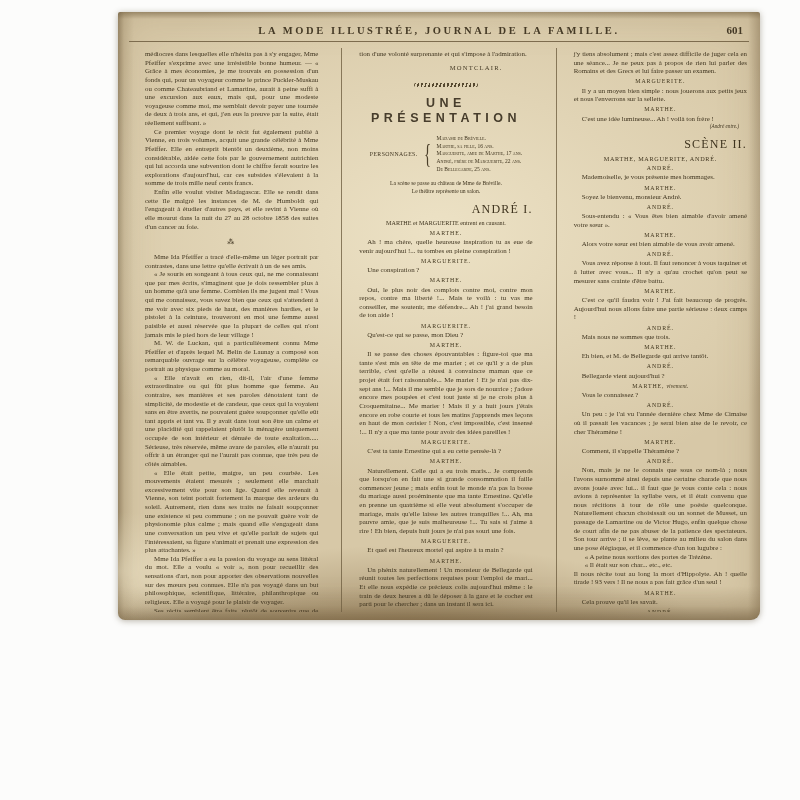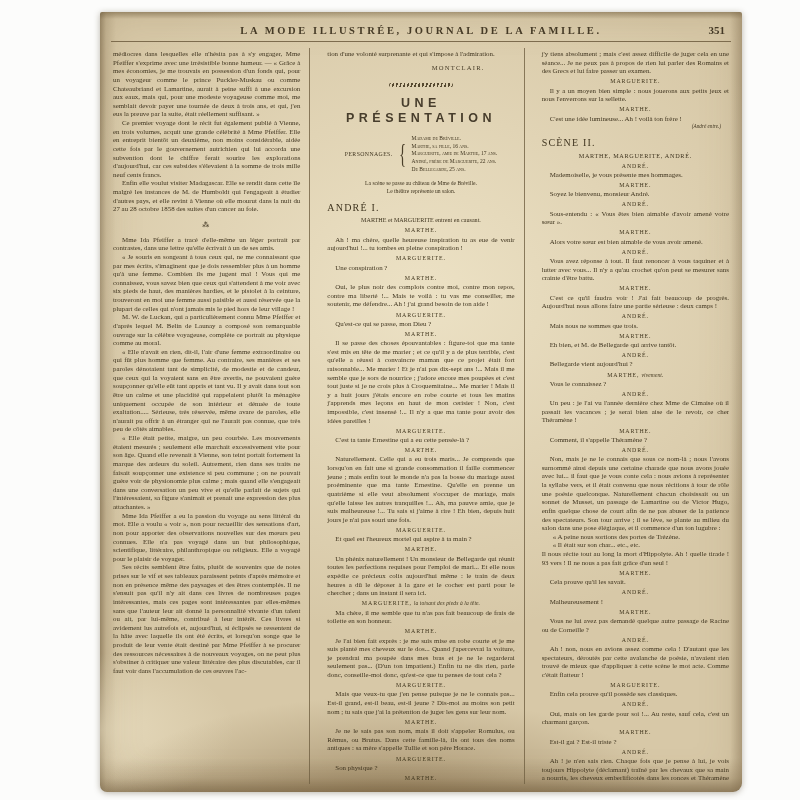--- a/index.html
+++ b/index.html
@@ -1,69 +1,69 @@
 <!DOCTYPE html>
 <html><head>
 <meta charset="utf-8">
 <style>
   html,body{margin:0;padding:0;}
   body{width:800px;height:800px;background:#fcfcfb;position:relative;overflow:hidden;
        font-family:"Liberation Serif","DejaVu Serif",serif;}
-  .page{position:absolute;left:100px;top:12px;width:642px;height:780px;overflow:hidden;
+  .page{position:absolute;left:118px;top:12px;width:642px;height:608px;overflow:hidden;
     border-radius:2px 2px 9px 7px;
     background:
       radial-gradient(115% 80% at 50% 36%, rgba(240,230,202,0.85) 0%, rgba(214,199,166,0) 55%),
       radial-gradient(70% 22% at 45% 102%, rgba(122,98,62,0.55) 0%, rgba(122,98,62,0) 65%),
       radial-gradient(30% 14% at 0% 92%, rgba(238,228,200,0.6) 0%, rgba(238,228,200,0) 70%),
       linear-gradient(90deg, rgba(106,88,58,0.55) 0px, rgba(126,106,72,0.2) 6px, rgba(126,106,72,0) 16px),
       linear-gradient(270deg, rgba(120,100,70,0.4) 0px, rgba(120,100,70,0) 12px),
       linear-gradient(180deg, rgba(112,93,62,0.55) 0px, rgba(112,93,62,0) 7px),
       linear-gradient(0deg, rgba(100,80,50,0.6) 0px, rgba(126,104,70,0.25) 14px, rgba(126,104,70,0) 34px),
       #d7c8a7;
     box-shadow:0 1px 6px rgba(60,45,20,0.35), inset 0 0 40px rgba(130,108,72,0.25);}
   .header{position:absolute;top:0;left:0;right:0;height:38px;}
   .masthead{position:absolute;top:13px;left:0;right:0;text-align:center;font-size:10.5px;
     font-weight:bold;letter-spacing:2.6px;color:#453a26;}
   .page-number{position:absolute;top:12px;right:17px;font-size:11px;font-weight:bold;color:#443926;}
   .header-rule{position:absolute;top:29px;left:11px;right:11px;height:1px;background:#7d6c4e;}
   .cols{position:absolute;top:36px;bottom:8px;left:12px;right:12px;display:flex;}
   .col{flex:1 1 0;padding:2px 9px 0 17px;overflow:hidden;text-align:justify;color:#3f341f;
-    font-size:6.9px;line-height:1.25;}
+    font-size:6.9px;line-height:1.25;margin-left:14px;}
   .col:first-child{padding-left:1px;}
   .col:last-child{padding-right:1px;}
   .col + .col{border-left:1px solid rgba(112,96,66,0.8);}
   .para{margin:0;}
   .para.indent{text-indent:9px;}
   .para.line{text-indent:8px;}
   .sep{text-align:center;font-size:7px;margin:7px 0 6px;color:#453a26;letter-spacing:2px;}
   .signature{text-align:right;font-size:6.6px;letter-spacing:1.2px;margin:5px 30px 0 0;color:#453a26;}
   .ornament{margin:11px auto 9px;width:64px;height:4px;border-radius:2px;
     background:repeating-linear-gradient(105deg,#55482f 0 1.6px,rgba(85,72,47,0) 1.6px 3.6px);}
   .article-title{margin:5px 0 8px;text-align:center;font-family:"Liberation Sans","DejaVu Sans",sans-serif;
     font-weight:bold;font-size:12.5px;letter-spacing:4.5px;color:#473d2c;}
   .cast{display:flex;align-items:center;justify-content:center;gap:3px;margin:1px 0 5px;text-align:left;}
   .cast-label{font-size:5.8px;letter-spacing:0.4px;}
   .cast-brace{font-size:27px;line-height:0.9;color:#4b3f2a;transform:scaleX(0.55);font-weight:normal;}
   .cast-members{font-size:5.5px;line-height:1.4;font-variant:small-caps;}
   .note-line{text-align:center;font-size:5.6px;line-height:1.45;}
-  .scene{margin:7px 0 3px;text-align:left;font-weight:normal;font-size:10px;letter-spacing:1.2px;}
+  .scene{margin:7px 0 3px;text-align:right;font-weight:normal;font-size:12px;letter-spacing:1.2px;}
   .scene-cast{text-align:center;font-size:6.2px;letter-spacing:0.7px;margin-bottom:2px;}
   .stage{text-align:center;font-size:6.1px;margin:2px 0 2px;}
   .speaker{text-align:center;font-size:5.9px;letter-spacing:0.9px;margin:2.6px 0 0.8px;color:#42371f;}
   .speaker-dir{font-style:italic;letter-spacing:0.1px;margin-left:2px;font-size:0.94em;}
   .aside{text-align:right;font-style:italic;font-size:5.2px;margin:0 8px 0 0;}
   .verse-line{padding-left:11px;text-align:left;}
 </style>
 </head>
 <body>
 
 <div class="page">
   <div class="header">
     <div class="masthead">LA MODE ILLUSTRÉE, JOURNAL DE LA FAMILLE.</div>
-    <div class="page-number">351</div>
+    <div class="page-number">601</div>
     <div class="header-rule"></div>
   </div>
   <div class="cols">
     <div class="col">
         <p class="para">médiocres dans lesquelles elle n'hésita pas à s'y engager, Mme Pfeiffer s'exprime avec une irrésistible bonne humeur. — « Grâce à mes économies, je me trouvais en possession d'un fonds qui, pour un voyageur comme le prince Puckler-Muskau ou comme Chateaubriand et Lamartine, aurait à peine suffi à une excursion aux eaux, mais qui, pour une modeste voyageuse comme moi, me semblait devoir payer une tournée de deux à trois ans, et qui, j'en eus la preuve par la suite, était réellement suffisant. »</p>
         <p class="para indent">Ce premier voyage dont le récit fut également publié à Vienne, en trois volumes, acquit une grande célébrité à Mme Pfeiffer. Elle en entreprit bientôt un deuxième, non moins considérable, aidée cette fois par le gouvernement autrichien qui lui accorda une subvention dont le chiffre ferait sourire les explorations d'aujourd'hui, car ces subsides s'élevaient à la somme de trois mille neuf cents francs.</p>
         <p class="para indent">Enfin elle voulut visiter Madagascar. Elle se rendit dans cette île malgré les instances de M. de Humboldt qui l'engageait à étudier d'autres pays, et elle revint à Vienne où elle mourut dans la nuit du 27 au 28 octobre 1858 des suites d'un cancer au foie.</p>
         <div class="sep">⁂</div>
         <p class="para indent">Mme Ida Pfeiffer a tracé d'elle-même un léger portrait par contrastes, dans une lettre qu'elle écrivait à un de ses amis.</p>
         <p class="para indent">« Je souris en songeant à tous ceux qui, ne me connaissant que par mes écrits, s'imaginent que je dois ressembler plus à un homme qu'à une femme. Combien ils me jugent mal ! Vous qui me connaissez, vous savez bien que ceux qui s'attendent à me voir avec six pieds de haut, des manières hardies, et le pistolet à la ceinture, trouveront en moi une femme aussi paisible et aussi réservée que la plupart de celles qui n'ont jamais mis le pied hors de leur village !</p>

